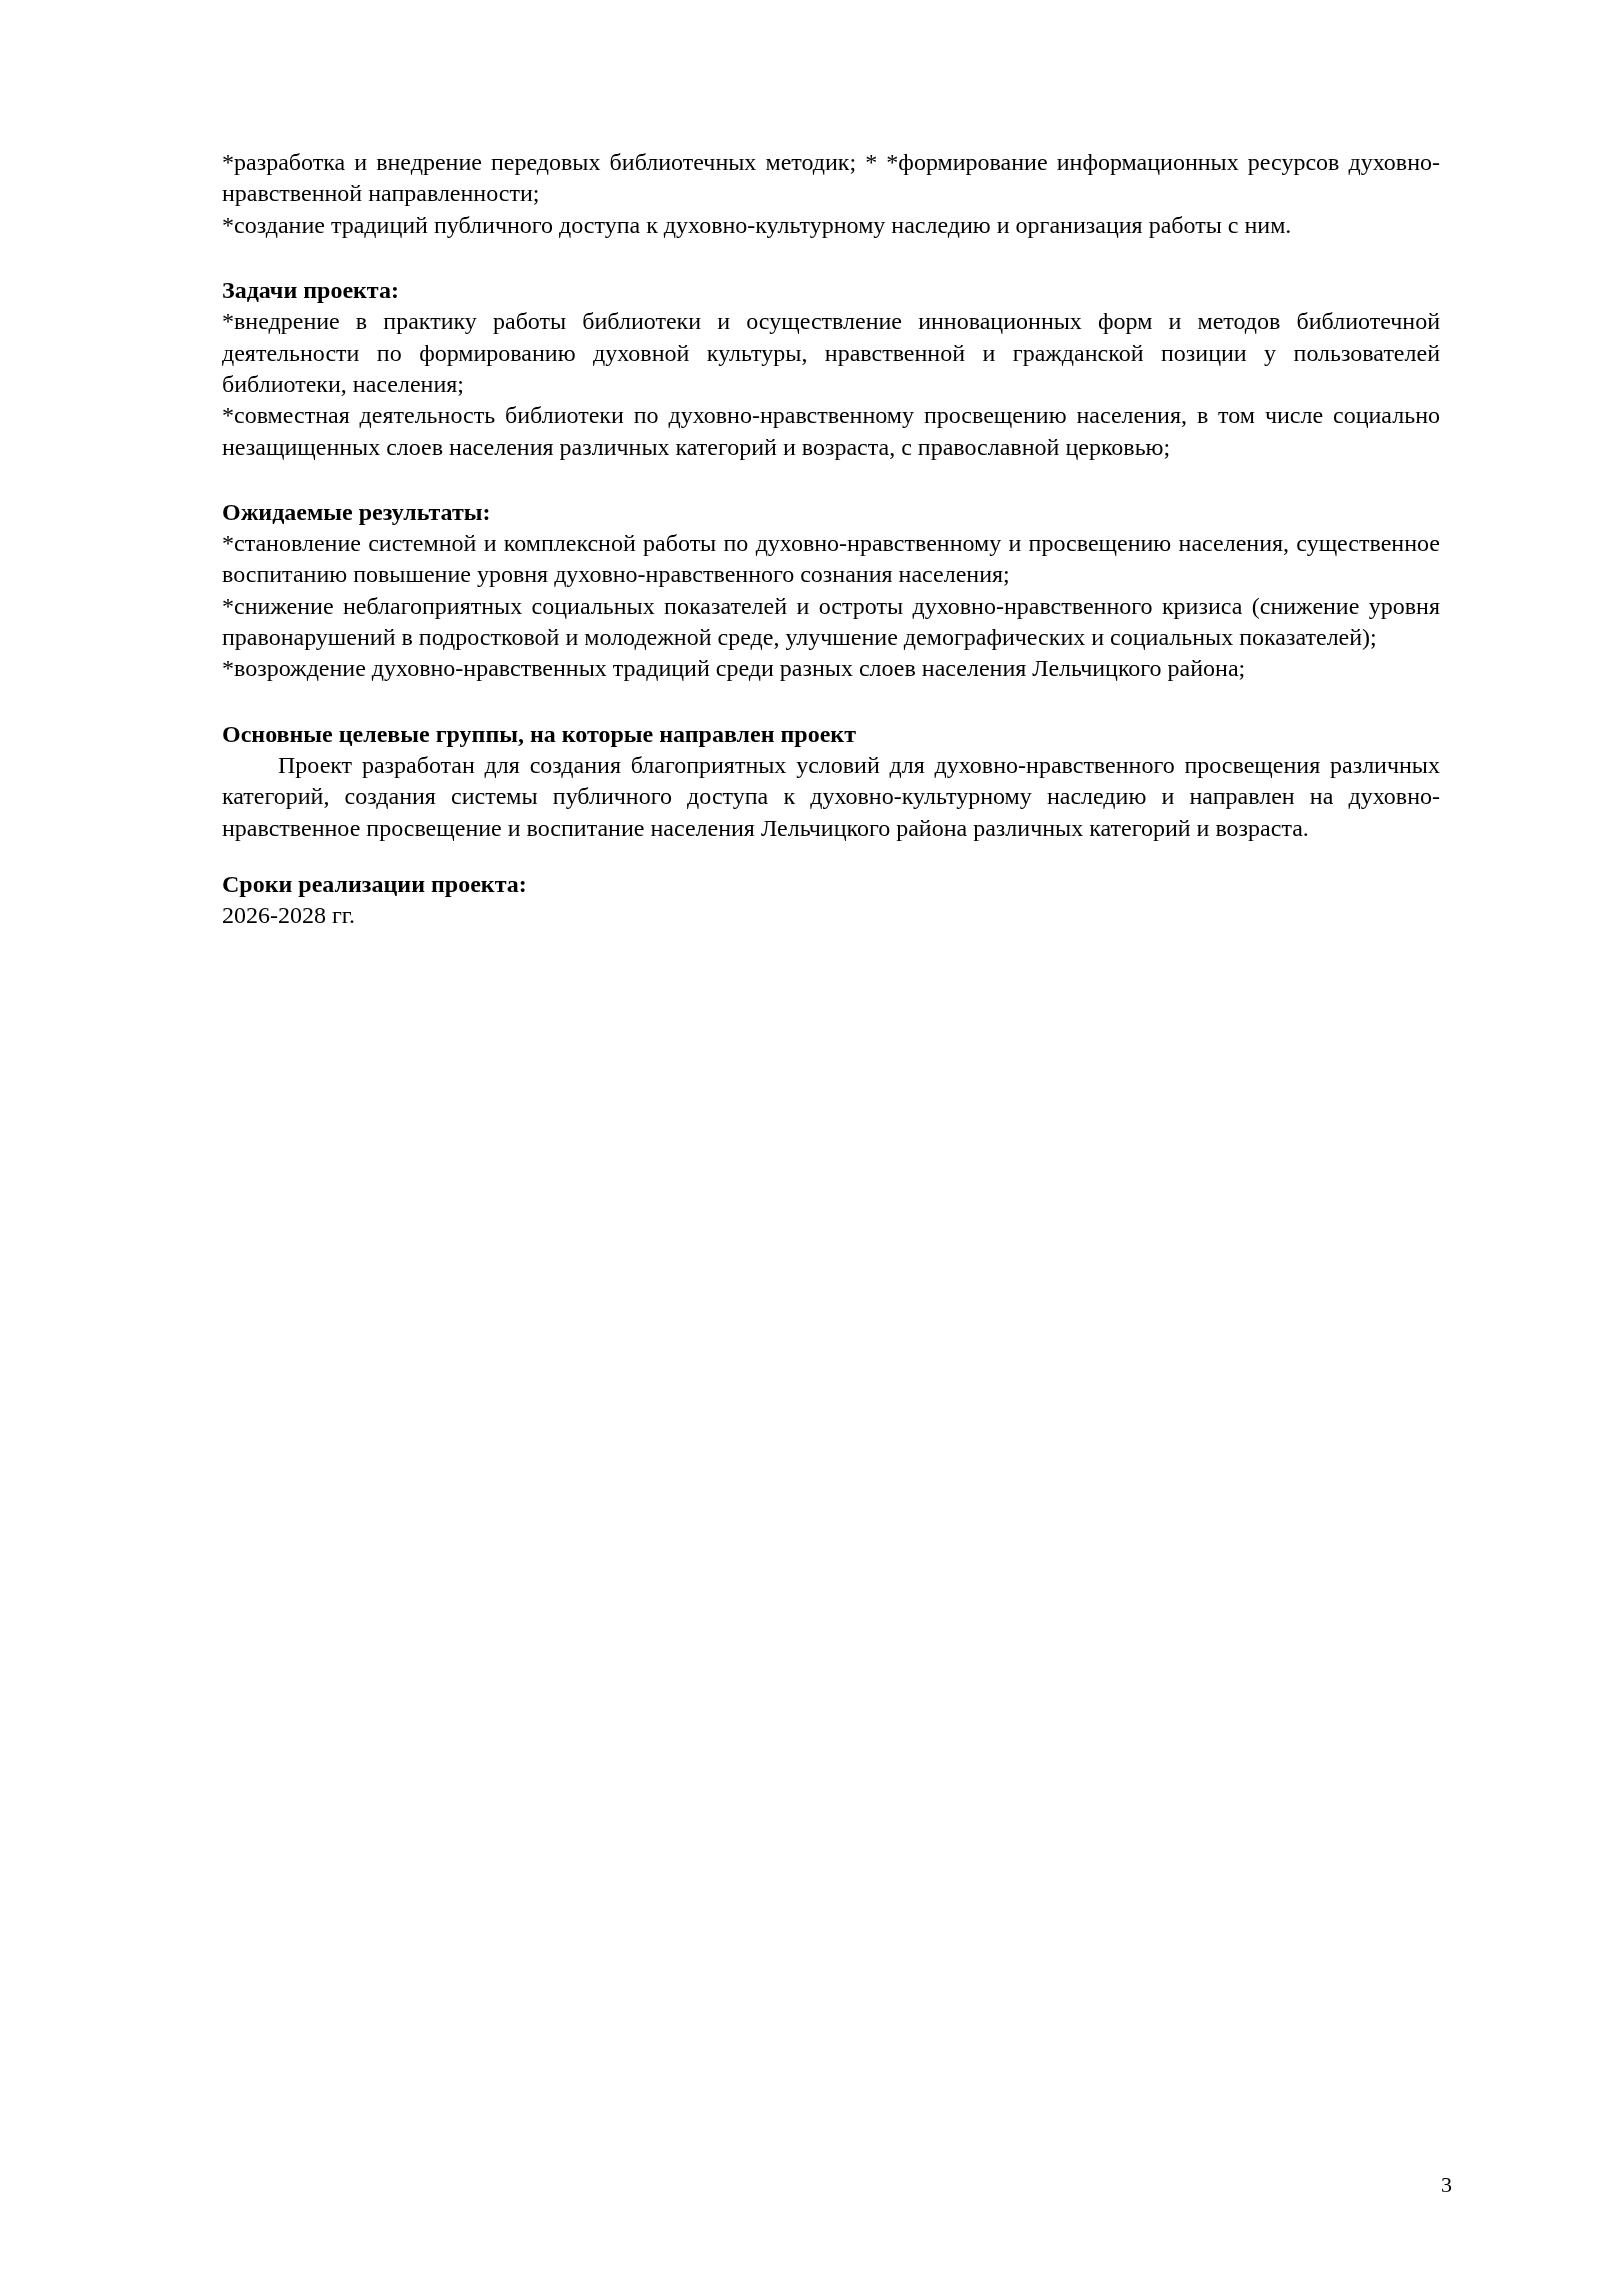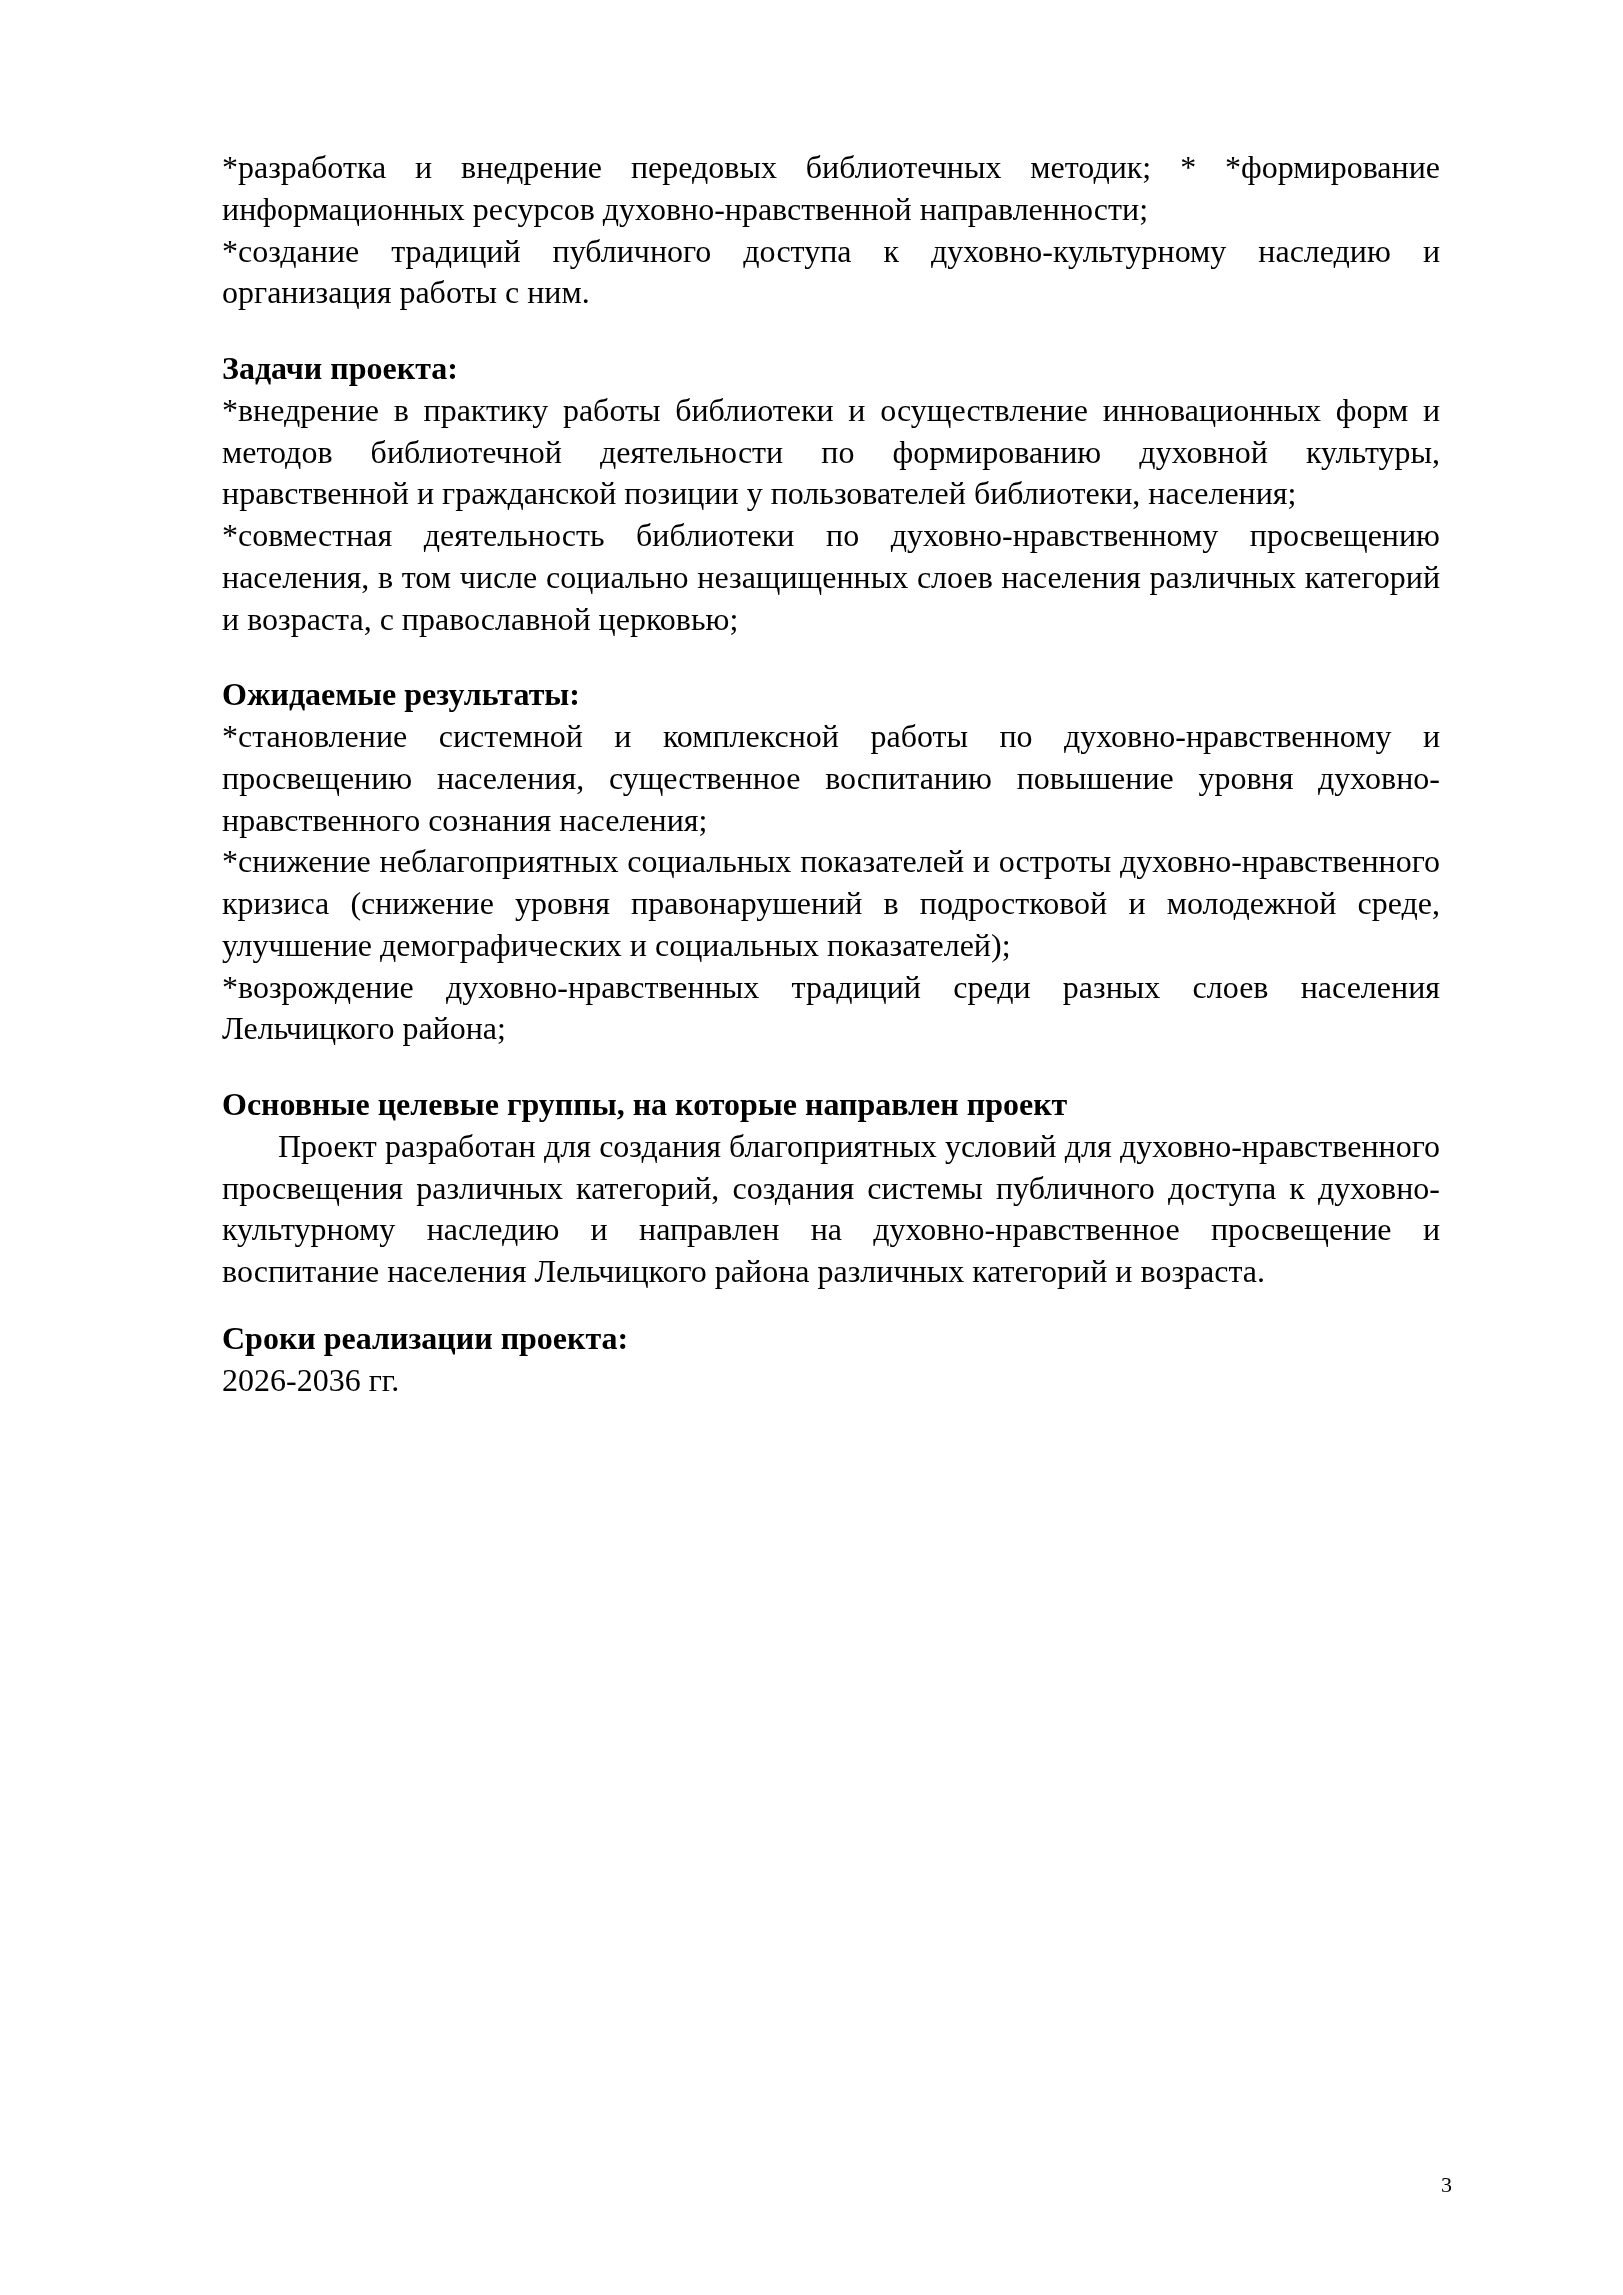--- a/index.html
+++ b/index.html
@@ -14,21 +14,21 @@
   .page {
     position: relative;
     width: 1623px;
     height: 2295px;
     box-sizing: border-box;
     padding: 147px 183px 79px 222px;
     background: #ffffff;
     overflow: hidden;
   }
   .doc-body {
-    font-size: 32px;
+    font-size: 24px;
     line-height: 1.305;
     text-align: justify;
     text-justify: inter-word;
   }
   p {
     margin: 0;
     padding: 0;
   }
   .para {
     text-align: justify;
@@ -87,19 +87,19 @@
     <div class="spacer-md"></div>
 
     <p class="heading">Основные целевые группы, на которые направлен проект</p>
 
     <p class="para indent-first">Проект разработан для создания благоприятных условий для духовно-нравственного просвещения различных категорий, создания системы публичного доступа к духовно-культурному наследию и направлен на духовно-нравственное просвещение и воспитание населения Лельчицкого района различных категорий и возраста.</p>
 
     <div class="spacer-sm"></div>
 
     <p class="heading">Сроки  реализации проекта:</p>
 
-    <p class="para">2026-2036 гг.</p>
+    <p class="para">2026-2028 гг.</p>
 
   </div>
 
   <div class="page-number">3</div>
 </div>
 
 
 </body></html>

